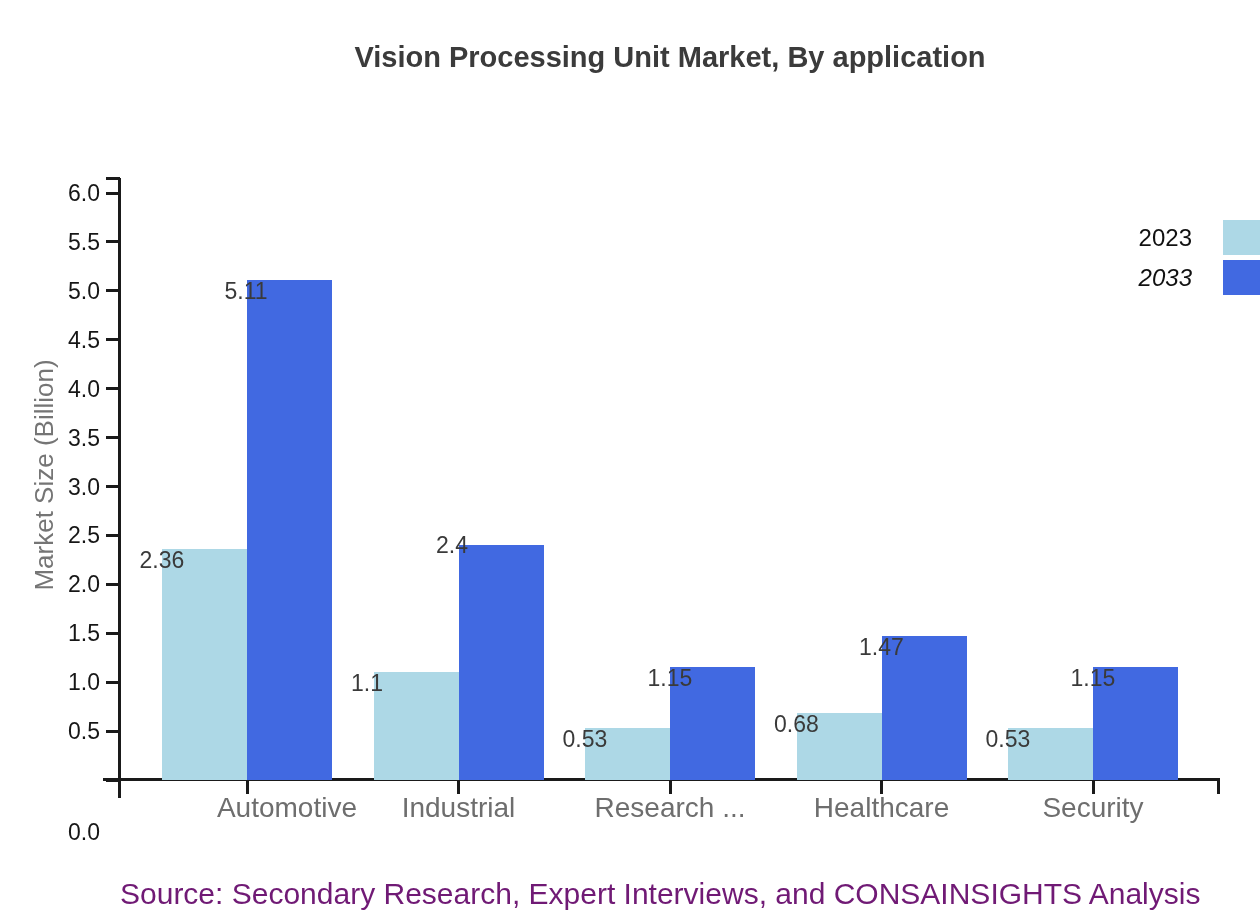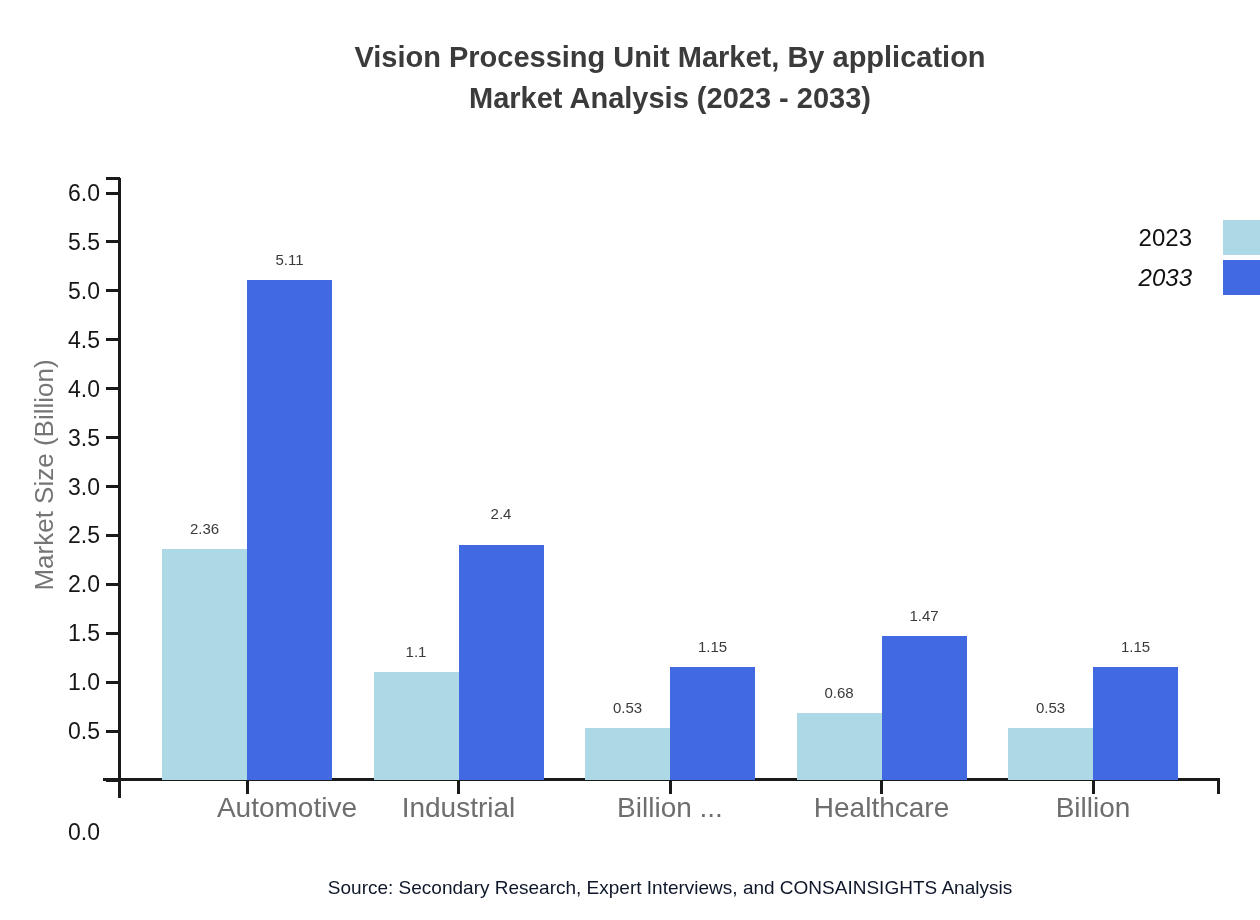--- a/index.html
+++ b/index.html
@@ -24,41 +24,40 @@
   }
   .ytick-label{
     width:72px;text-align:right;font-size:23px;color:#161616;
     height:28px;line-height:28px;left:28px;
   }
   .xcat-label{
     width:220px;text-align:center;font-size:28px;color:#6e6e6e;
     height:32px;line-height:32px;top:792px;
   }
   .bar-value-label{
-    width:130px;text-align:center;font-size:15px;color:#3a3a3a;
-    height:28px;line-height:28px;
+    width:130px;text-align:left;font-size:23px;color:#3a3a3a;
+    height:28px;line-height:28px;margin-top:31px;
   }
   
   .legend-label{
     width:160px;text-align:right;font-size:24px;color:#111111;
     height:28px;line-height:28px;left:1032px;
   }
   .legend-swatch{left:1223px;width:45px;height:35px;}
   
   #source-note{
-    left:120px;top:877px;width:1100px;text-align:center;
-    font-size:19px;color:#0f172a;
+    left:120px;top:877px;width:1100px;
+    font-size:30px;color:#701a75;
   }
 </style>
 </head>
 <body>
 
 <div class="abs" id="chart-title">
   <div>Vision Processing Unit Market, By application</div>
-  <div>Market Analysis (2023 - 2033)</div>
 </div>
 
 <div>
 
   <div class="abs axis-line" style="left:118px;top:178px;width:3px;height:620px;"></div>
 
   <div class="abs axis-line" style="left:106px;top:177px;width:14px;height:3px;"></div>
 
   <div class="abs axis-line" style="left:103px;top:778px;width:1117px;height:3px;"></div>
 
@@ -121,23 +120,23 @@
       <div class="abs bar-value-label" style="left: 562.5px; top: 694px;">0.53</div>
       <div class="abs bar-value-label" style="left: 647.5px; top: 633px;">1.15</div>
       <div class="abs bar-value-label" style="left: 774px; top: 679px;">0.68</div>
       <div class="abs bar-value-label" style="left: 859px; top: 602px;">1.47</div>
       <div class="abs bar-value-label" style="left: 985.5px; top: 694px;">0.53</div>
       <div class="abs bar-value-label" style="left: 1070.5px; top: 633px;">1.15</div>
     </div>
   <div id="xcat-labels">
       <div class="abs xcat-label" style="left: 137px; text-align: right;">Automotive</div>
       <div class="abs xcat-label" style="left: 348.5px;">Industrial</div>
-      <div class="abs xcat-label" style="left: 560px;">Billion ...</div>
+      <div class="abs xcat-label" style="left: 560px;">Research ...</div>
       <div class="abs xcat-label" style="left: 771.5px;">Healthcare</div>
-      <div class="abs xcat-label" style="left: 983px;">Billion</div>
+      <div class="abs xcat-label" style="left: 983px;">Security</div>
     </div>
 </div>
 
 <div class="abs" id="y-axis-label">Market Size (Billion)</div>
 
 <div>
   <div class="abs legend-label" style="top:224px;">2023</div>
   <div class="abs legend-swatch" style="top: 220px; background: rgb(173, 216, 230);"></div>
   <div class="abs legend-label" style="top:264px;font-style:italic;">2033</div>
   <div class="abs legend-swatch" style="top: 260px; background: rgb(65, 105, 225);"></div>

